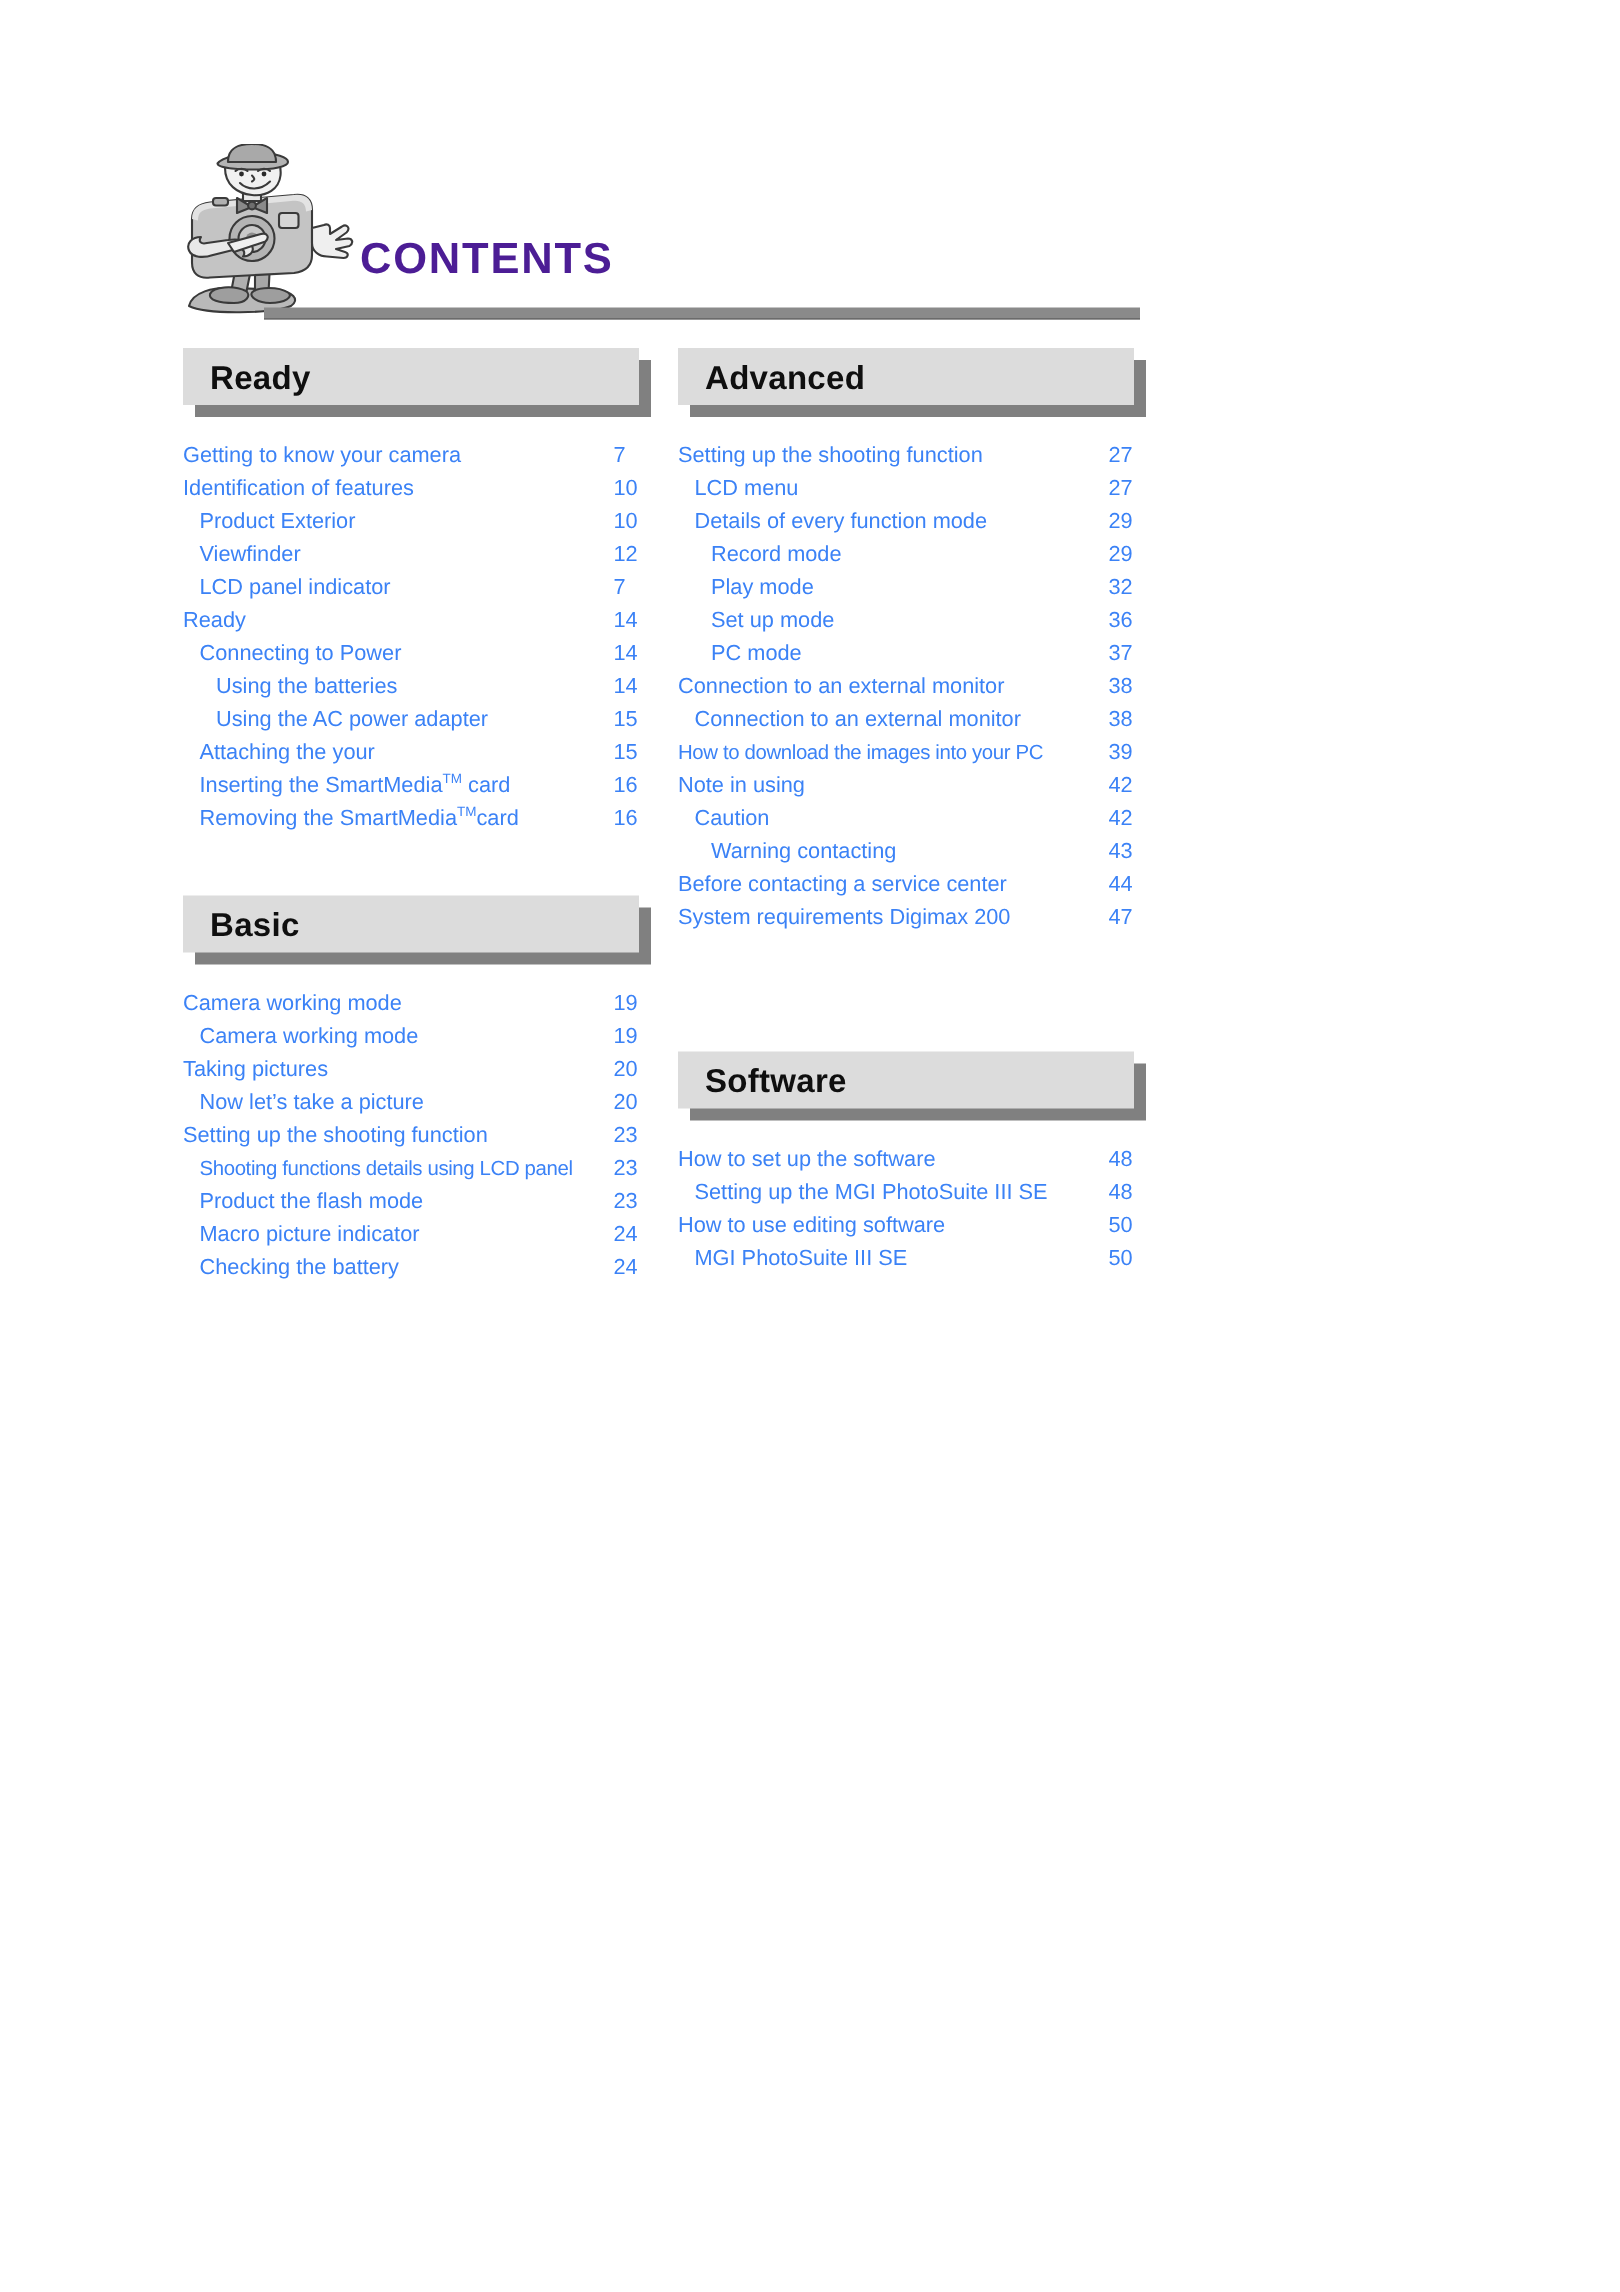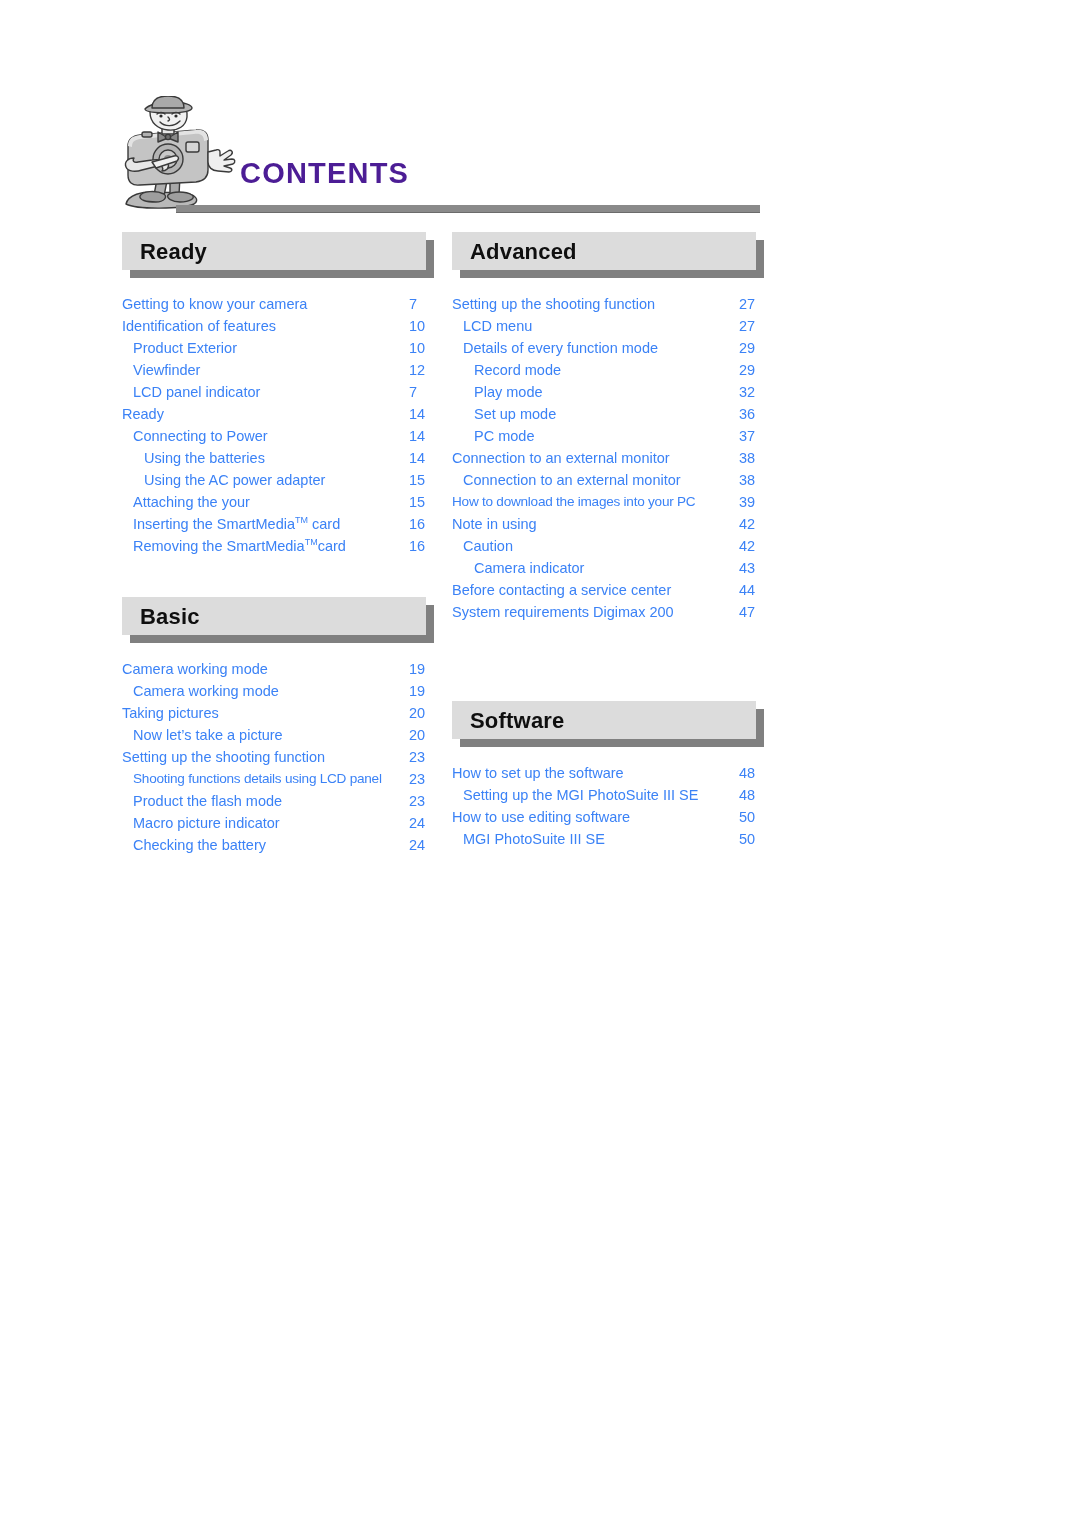--- a/index.html
+++ b/index.html
@@ -375,21 +375,21 @@
           </div>
           <div class="toc-row lvl0">
             <span class="toc-title">Note in using</span>
             <span class="toc-page">42</span>
           </div>
           <div class="toc-row lvl1">
             <span class="toc-title">Caution</span>
             <span class="toc-page">42</span>
           </div>
           <div class="toc-row lvl2">
-            <span class="toc-title">Camera indicator</span>
+            <span class="toc-title">Warning contacting</span>
             <span class="toc-page">43</span>
           </div>
           <div class="toc-row lvl0">
             <span class="toc-title">Before contacting a service center</span>
             <span class="toc-page">44</span>
           </div>
           <div class="toc-row lvl0">
             <span class="toc-title">System requirements Digimax 200</span>
             <span class="toc-page">47</span>
           </div>

